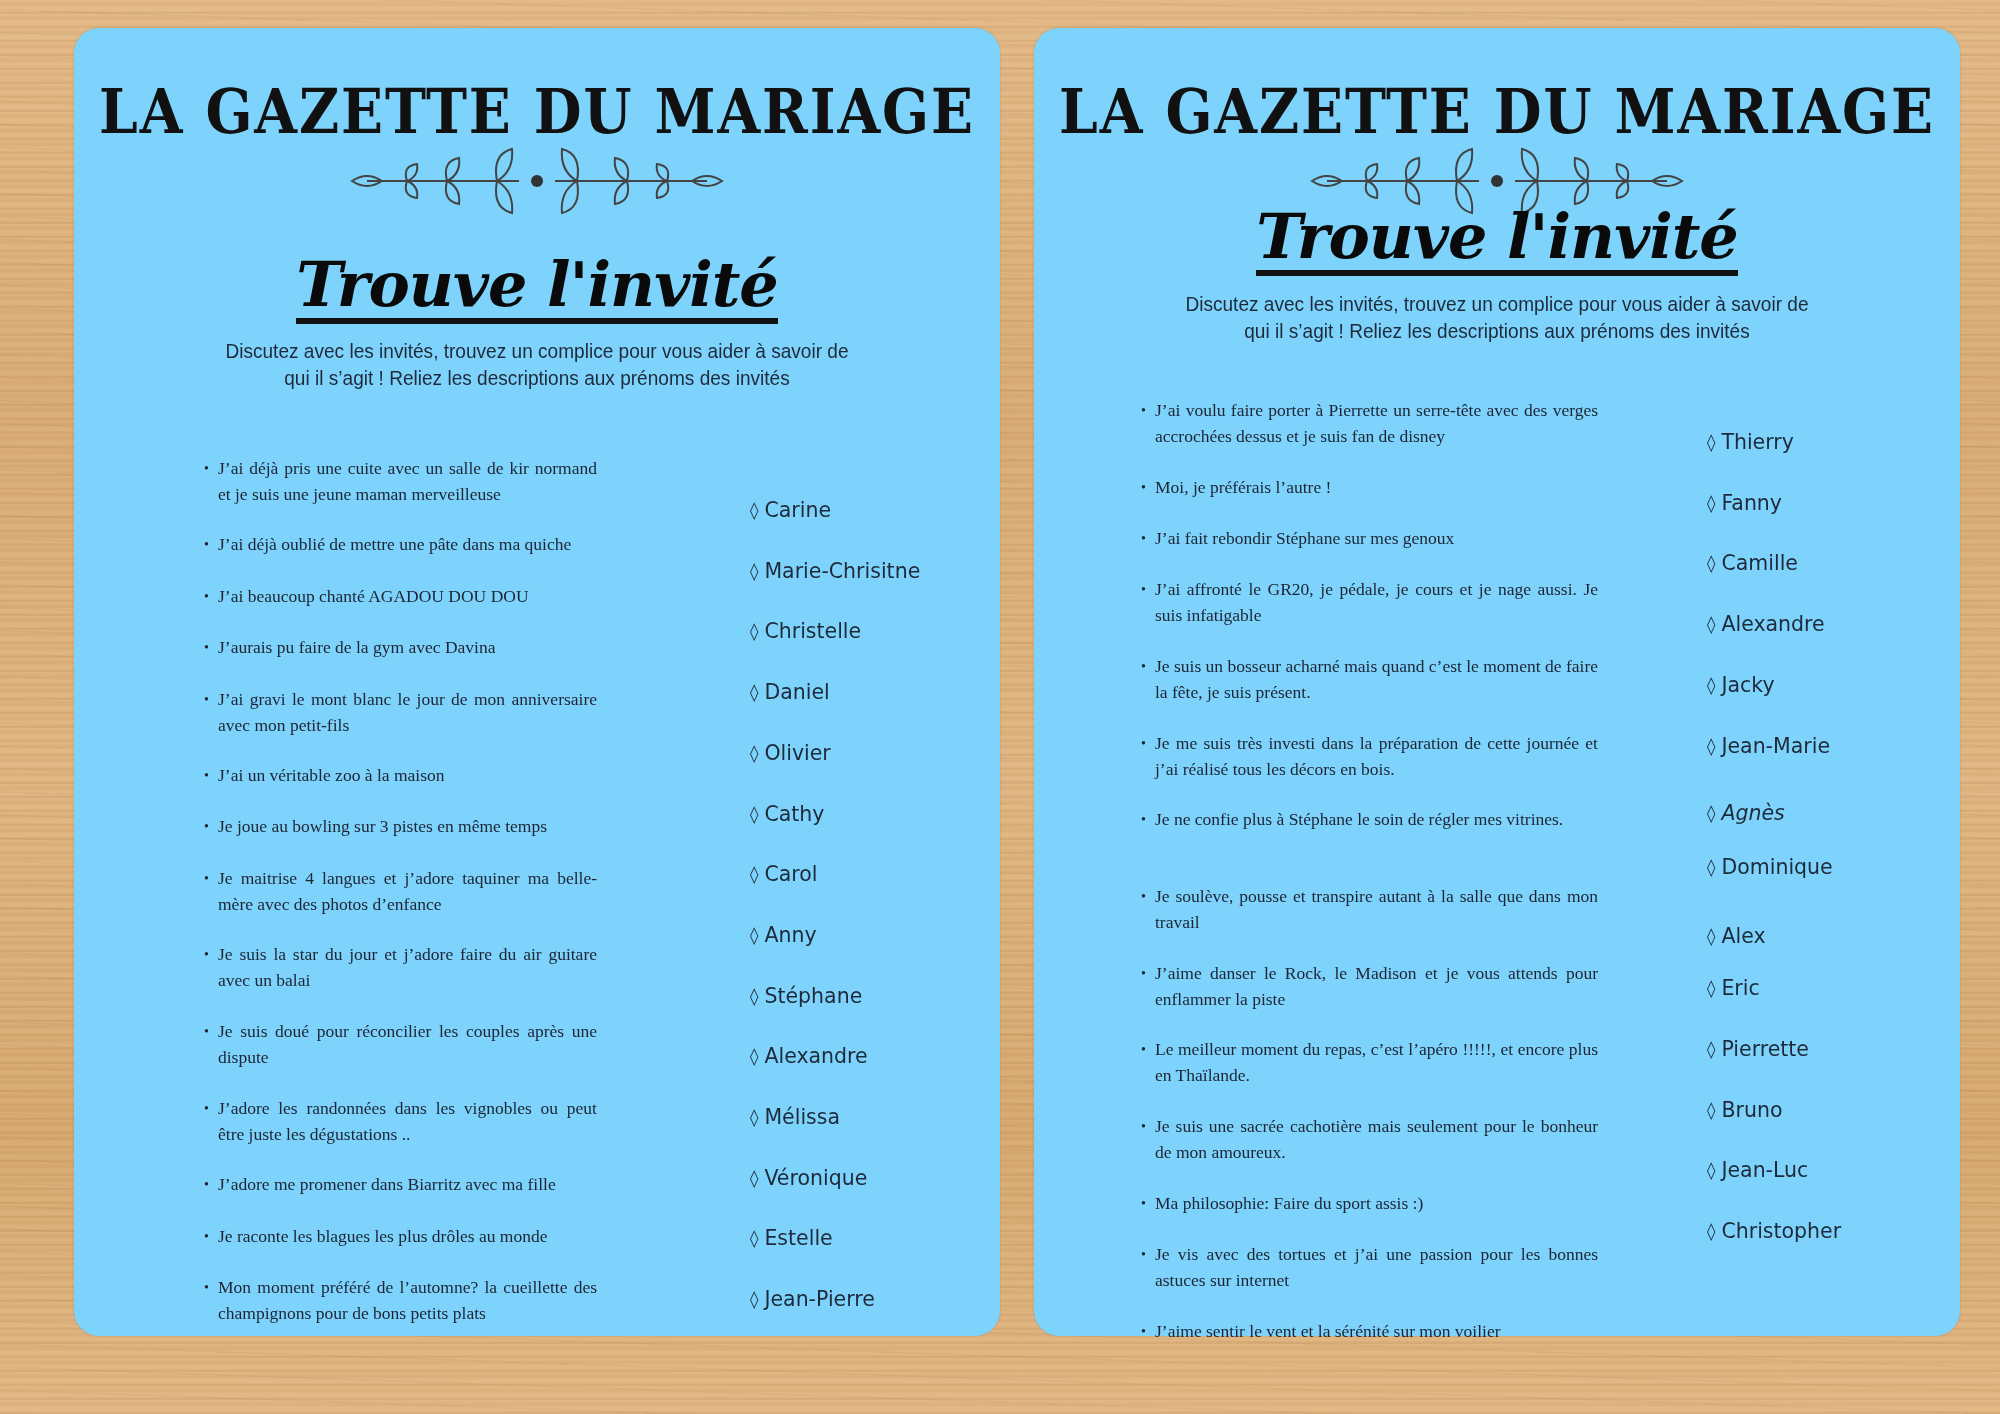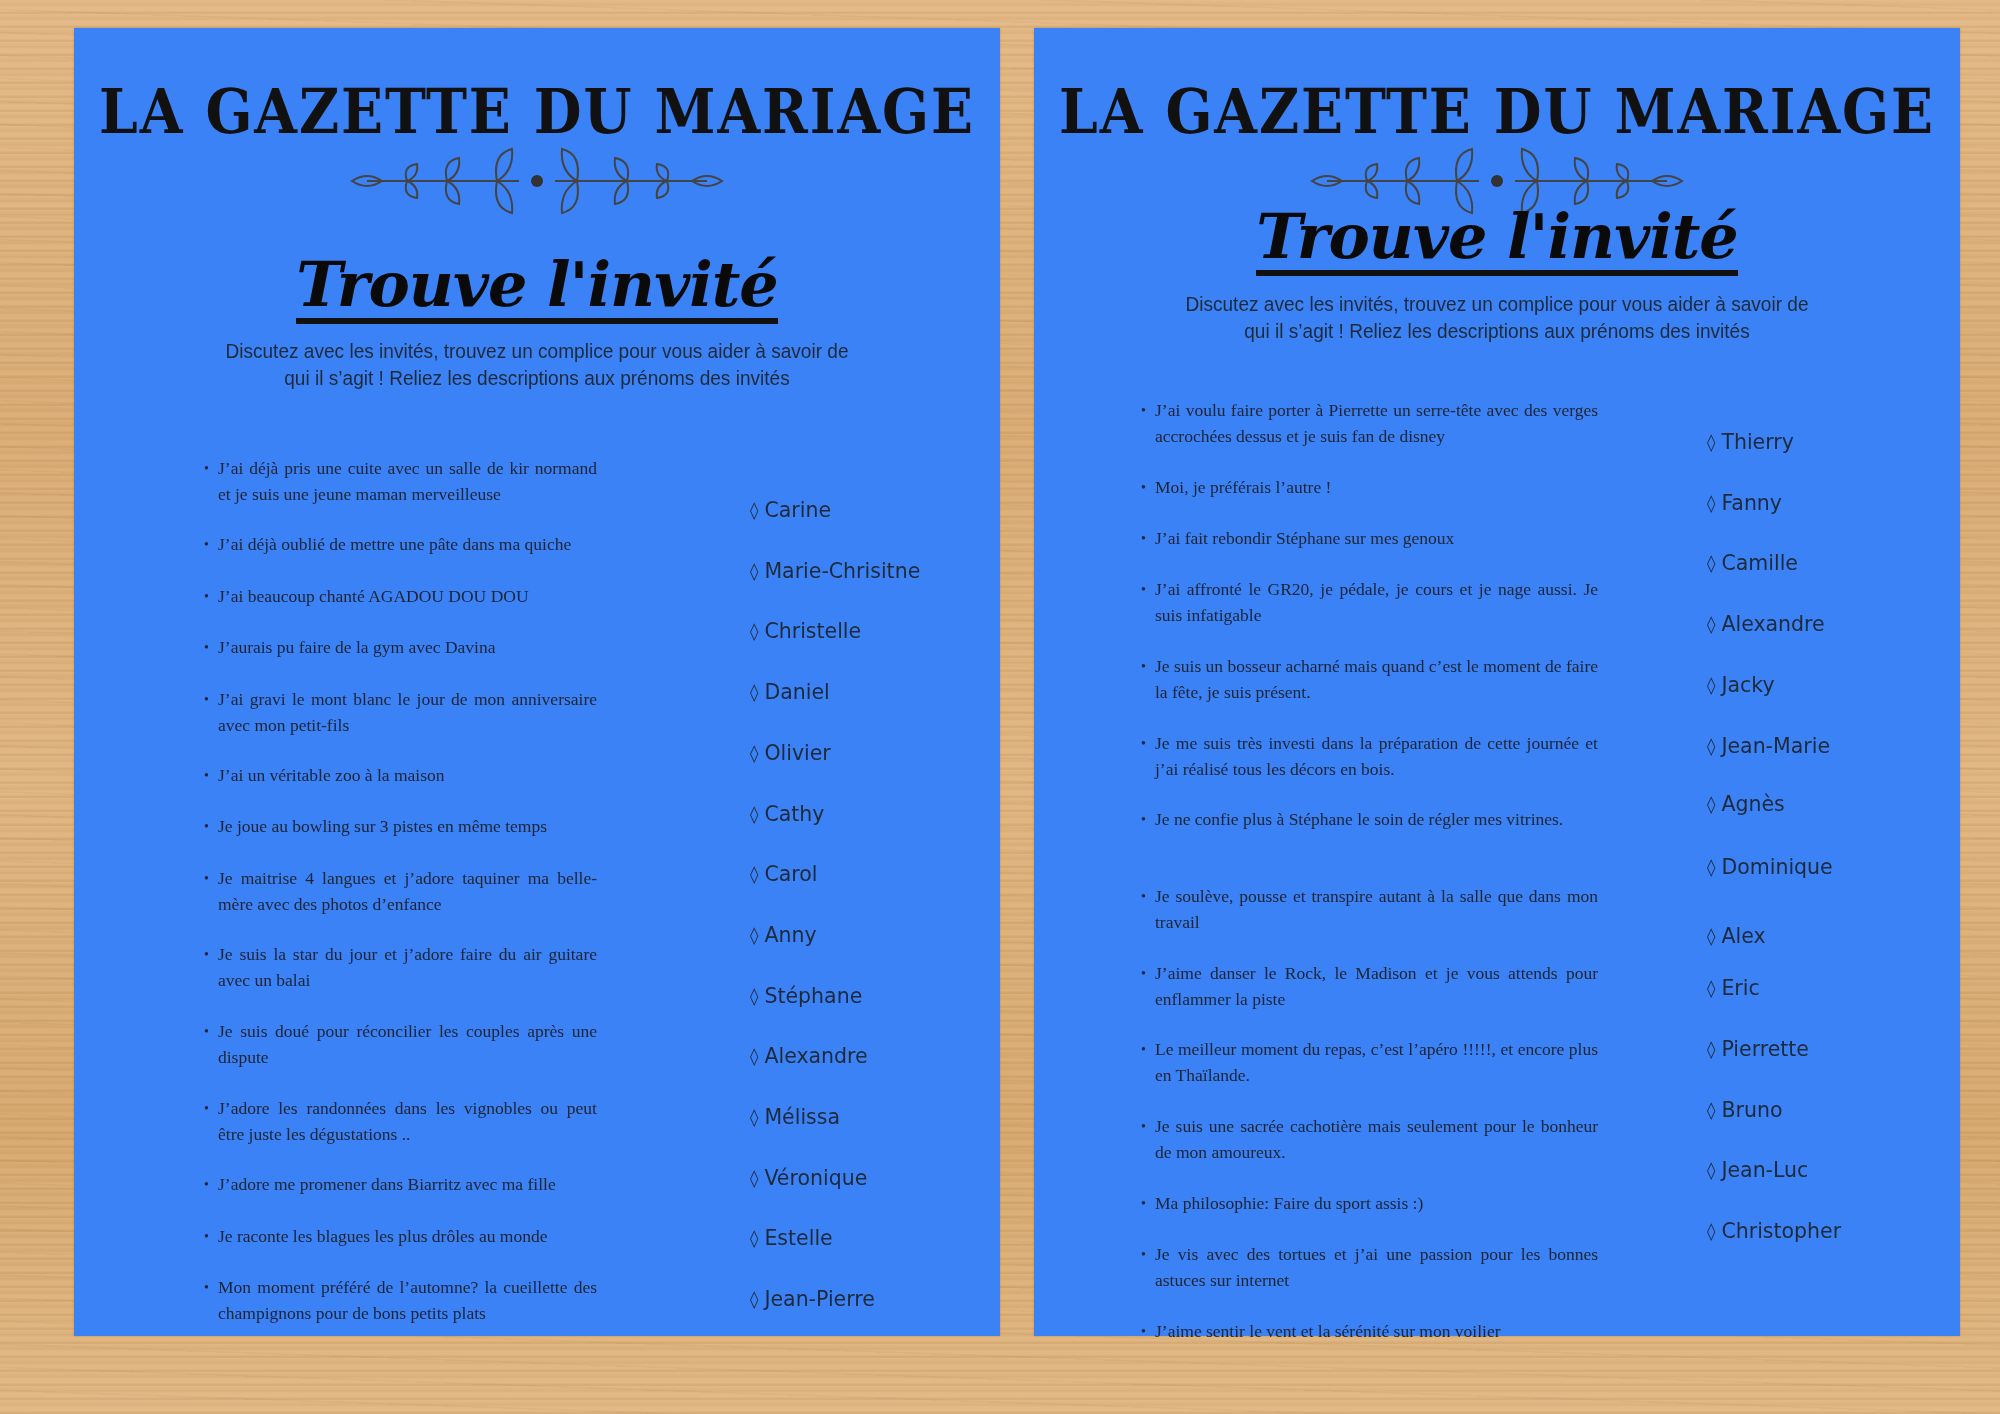--- a/index.html
+++ b/index.html
@@ -5,22 +5,23 @@
   html, body { margin:0; padding:0; }
   body {
     width:2000px; height:1414px; position:relative; overflow:hidden;
     background:
       repeating-linear-gradient(0deg, rgba(150,95,40,0.10) 0px, rgba(150,95,40,0.10) 2px, rgba(255,240,210,0.05) 3px, rgba(255,240,210,0.05) 7px, rgba(160,100,45,0.08) 9px, rgba(255,235,200,0.06) 14px),
       repeating-linear-gradient(2deg, rgba(120,75,30,0.06) 0px, rgba(120,75,30,0.06) 1px, transparent 2px, transparent 23px),
       linear-gradient(180deg, #e3b986 0%, #d9ab74 30%, #e0b581 55%, #d6a86f 80%, #e1b783 100%);
     font-family: "Liberation Serif", serif;
   }
   .page {
-    position:absolute; background:#3b82f6; top:28px; height:1308px; width:926px;
+    position:absolute; background:#7dd3fc; top:28px; height:1308px; width:926px;
     box-shadow: 0 0 2px rgba(80,50,20,0.25);
+    border-radius: 25px;
   }
   .page.left { left:74px; }
   .page.right { left:1034px; }
 
   .title {
     position:absolute; left:0; right:0; text-align:center;
     font-family:"DejaVu Serif", serif; font-weight:bold;
     font-size:58px; letter-spacing:2px; color:#111;
     transform:scaleX(0.95) scaleY(1.05);
   }
@@ -169,21 +170,21 @@
     <li class="desc-item" style="top:921px;"><span class="bullet">•</span><span>J’aime sentir le vent et la sérénité sur mon voilier</span></li>
   </ul>
 
   <ul class="names" style="left:673px; top:402px;">
     <li class="name-item" style="top:0px;"><span class="diamond">◊</span><span>Thierry</span></li>
     <li class="name-item" style="top:60.7px;"><span class="diamond">◊</span><span>Fanny</span></li>
     <li class="name-item" style="top:121.4px;"><span class="diamond">◊</span><span>Camille</span></li>
     <li class="name-item" style="top:182.1px;"><span class="diamond">◊</span><span>Alexandre</span></li>
     <li class="name-item" style="top:242.8px;"><span class="diamond">◊</span><span>Jacky</span></li>
     <li class="name-item" style="top:303.5px;"><span class="diamond">◊</span><span>Jean-Marie</span></li>
-    <li class="name-item" style="top:362px;"><span class="diamond">◊</span><span>Agnès</span></li>
+    <li class="name-item" style="top:371px;font-style:italic;"><span class="diamond">◊</span><span>Agnès</span></li>
     <li class="name-item" style="top:424.9px;"><span class="diamond">◊</span><span>Dominique</span></li>
     <li class="name-item" style="top:485.6px;margin-top:8px;"><span class="diamond">◊</span><span>Alex</span></li>
     <li class="name-item" style="top:546.3px;text-align:center;"><span class="diamond">◊</span><span>Eric</span></li>
     <li class="name-item" style="top:607px;"><span class="diamond">◊</span><span>Pierrette</span></li>
     <li class="name-item" style="top:667.7px;"><span class="diamond">◊</span><span>Bruno</span></li>
     <li class="name-item" style="top:728.4px;"><span class="diamond">◊</span><span>Jean-Luc</span></li>
     <li class="name-item" style="top:789.1px;"><span class="diamond">◊</span><span>Christopher</span></li>
   </ul>
 </div>
 

